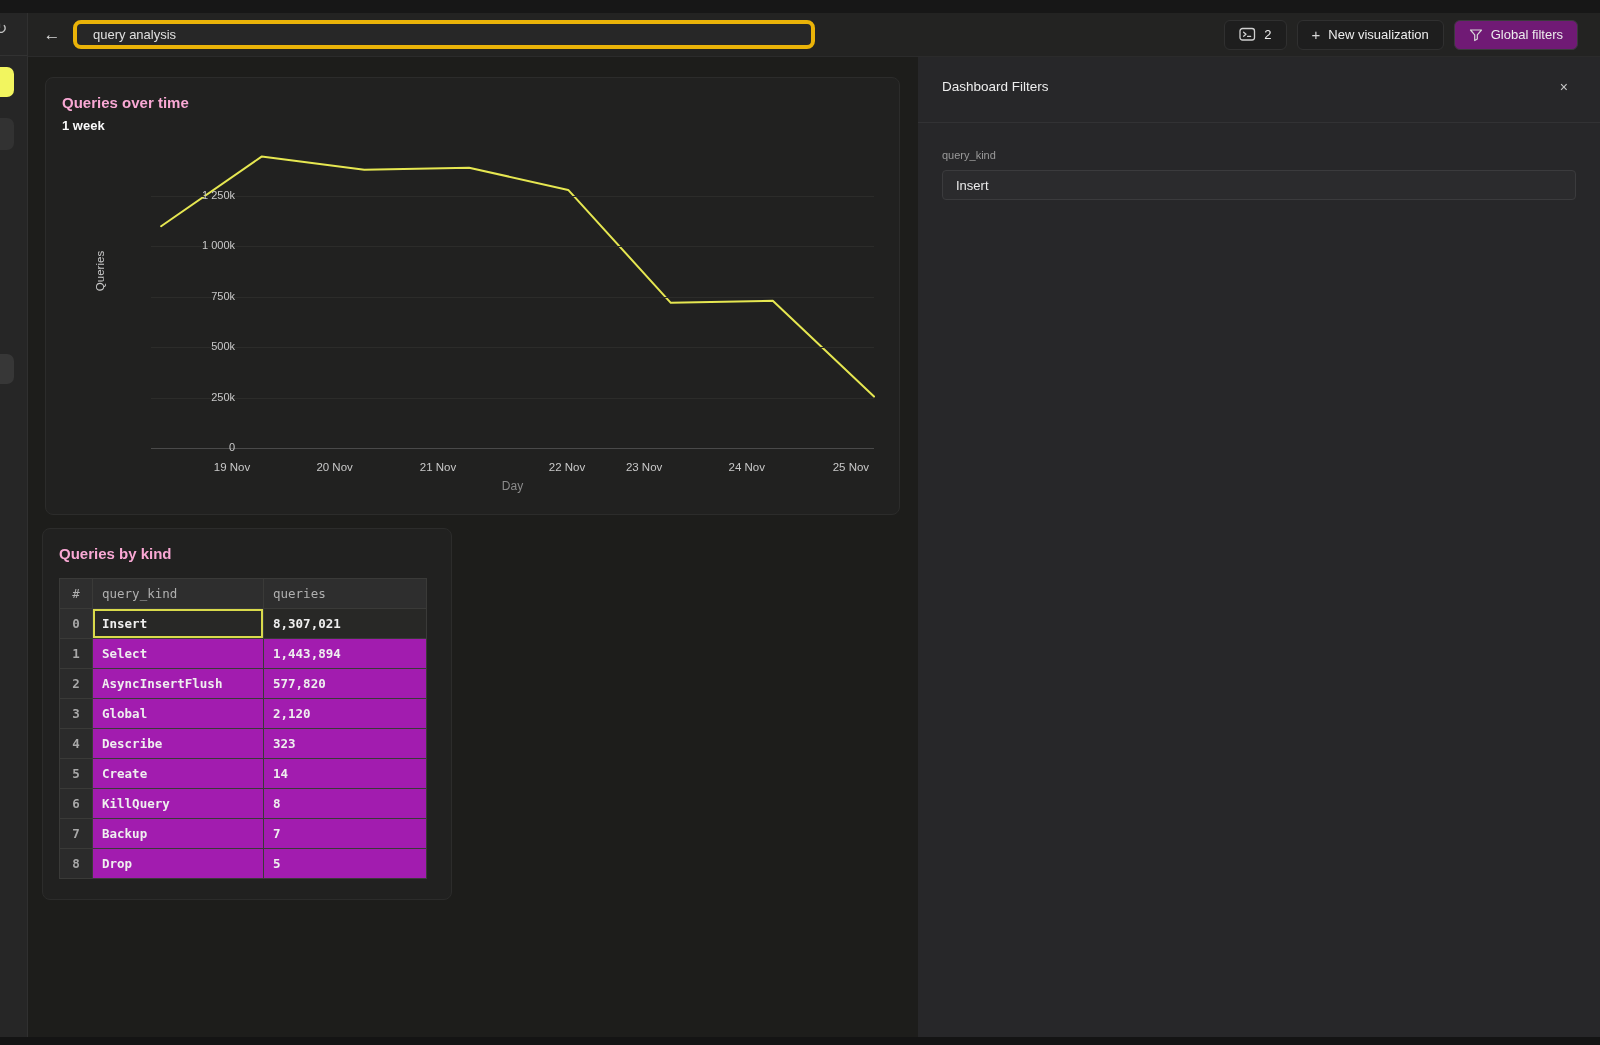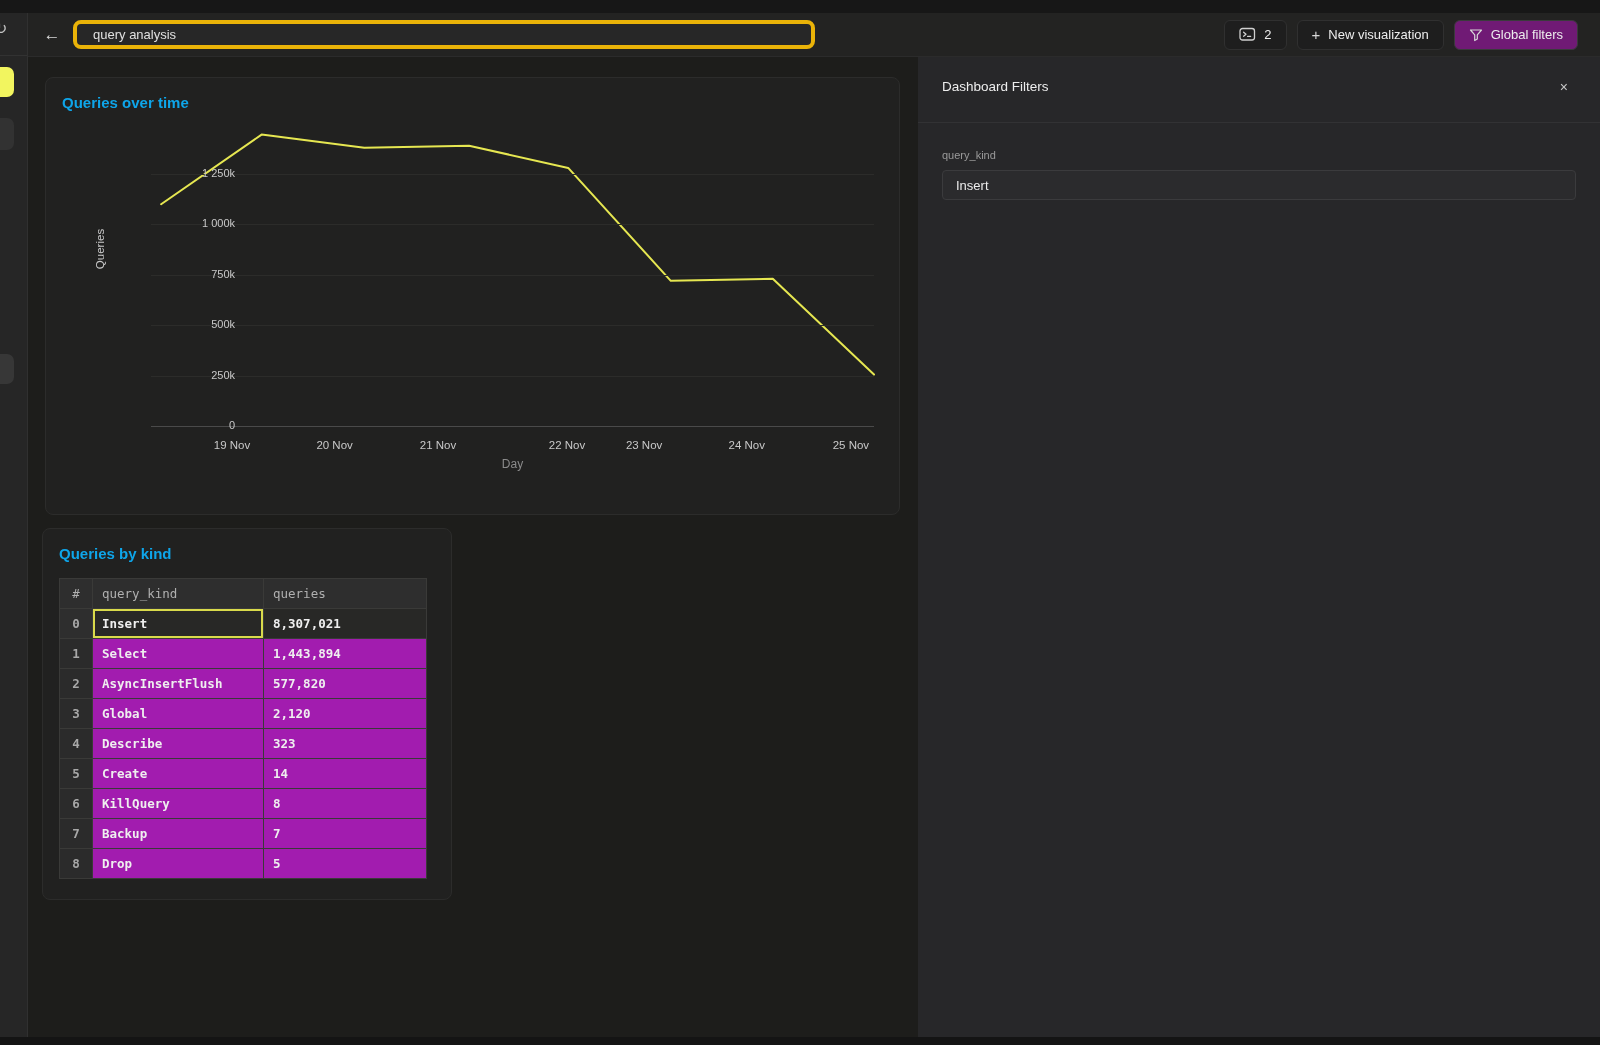--- a/index.html
+++ b/index.html
@@ -37,21 +37,21 @@
   .tb-btn.filled { background:#701a75; border-color:#3a3a3c; }
   .tb-btn svg { display:block; }
   .plus-glyph { font-size:15px; color:#d8d8d8; line-height:14px; }
 
   
   .body-row { flex:1; display:flex; min-height:0; }
   .main { width:890px; background:#1d1d1b; position:relative; flex:none; }
   .card { position:absolute; background:#212120; border:1px solid #2c2c2b; border-radius:8px; }
   .card-chart { left:17px; top:20px; width:855px; height:438px; padding:16px; }
   .card-table { left:14px; top:471px; width:410px; height:372px; padding:16px; }
-  .card-title { color:#0ea5e9; font-size:15px; font-weight:bold; }
+  .card-title { color:#f9a8d4; font-size:15px; font-weight:bold; }
   .card-subtitle { color:#fafafa; font-size:13px; font-weight:bold; margin-top:7px; }
 
   
   .chart-wrap { position:relative; margin-top:14px; height:345px; }
   .plot { position:absolute; left:89px; top:4px; width:723px; height:298px; }
   .gridline { position:absolute; left:0; width:100%; height:1px; background:#2c2c2a; }
   .gridline.zero { background:#4a4a4a; }
   .ytick { position:absolute; right:648px; width:70px; text-align:right;
     color:#c9c9c9; font-size:11px; }
   .xtick { position:absolute; top:314px; transform:translateX(-50%); color:#c9c9c9; font-size:11.5px; white-space:nowrap; }
@@ -135,20 +135,21 @@
         <span>Global filters</span>
       </button>
     </header>
 
     <div class="body-row">
 
       <main class="main">
 
         <section class="card card-chart">
           <div class="card-title">Queries over time</div>
+          <div class="card-subtitle">1 week</div>
 
           <div class="chart-wrap">
             <span class="y-axis-title">Queries</span>
             <div class="plot" id="plot">
               <svg class="line-svg" id="lineSvg" viewBox="0 0 723 298" preserveAspectRatio="none">
                   <polyline points="10.1,75.2 110.6,5.6 213.3,18.8 318.1,16.7 417.2,38.9 519.8,151.8 621.8,149.8 723.0,245.6" fill="none" stroke="#e6e751" stroke-width="2" stroke-linejoin="round" stroke-linecap="round"></polyline>
                 </svg>
             <div class="gridline zero" style="top: 297px;"></div>
                 <div class="gridline" style="top: 246.6px;"></div>
                 <div class="gridline" style="top: 196.2px;"></div>

